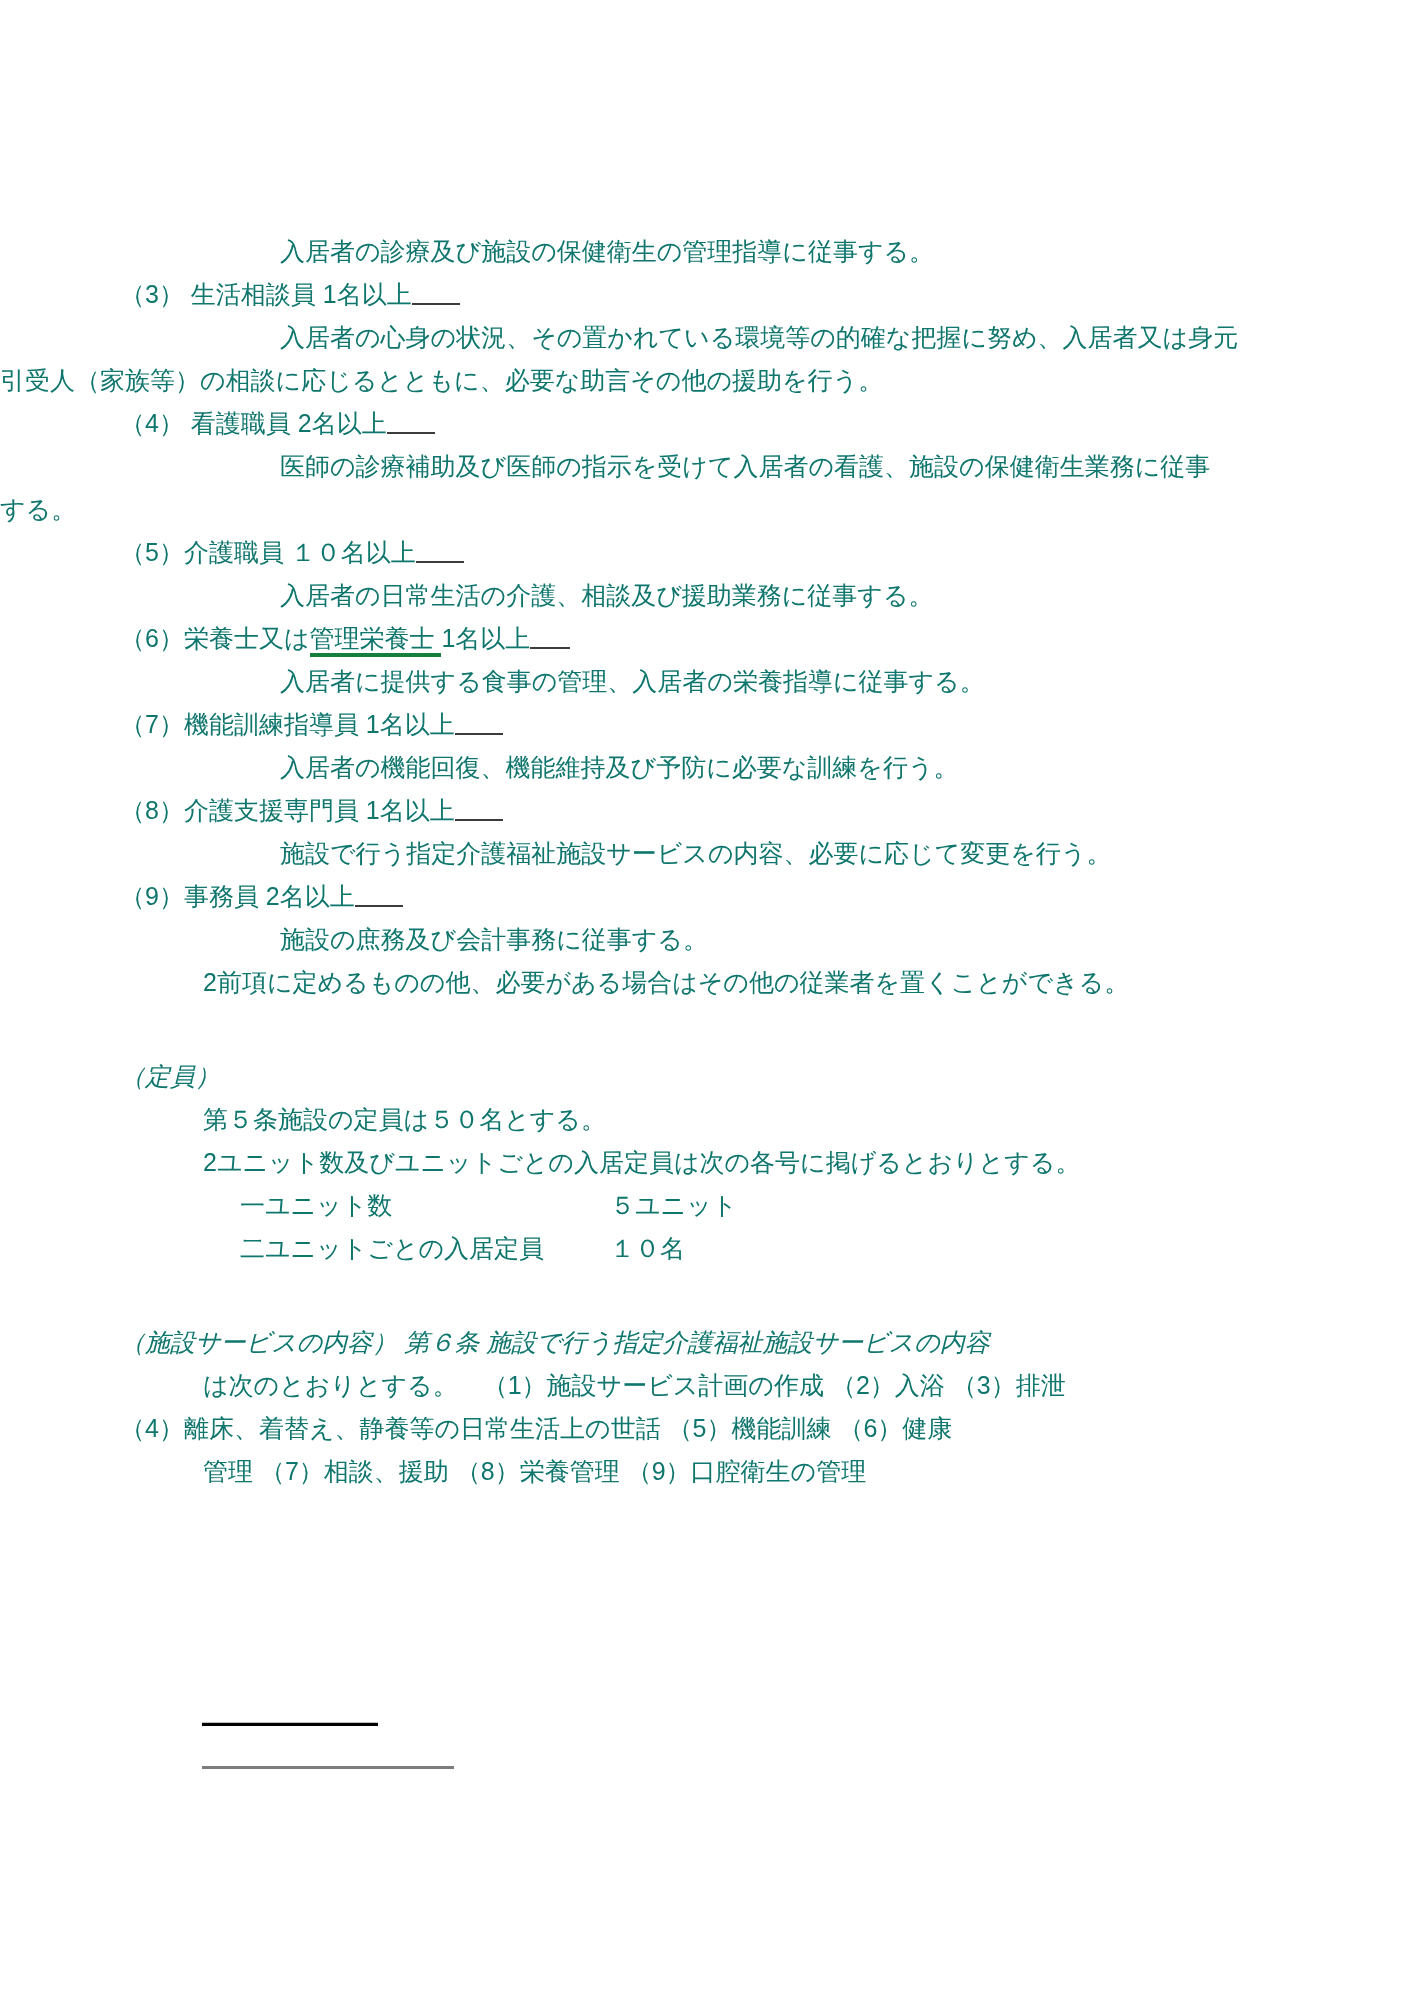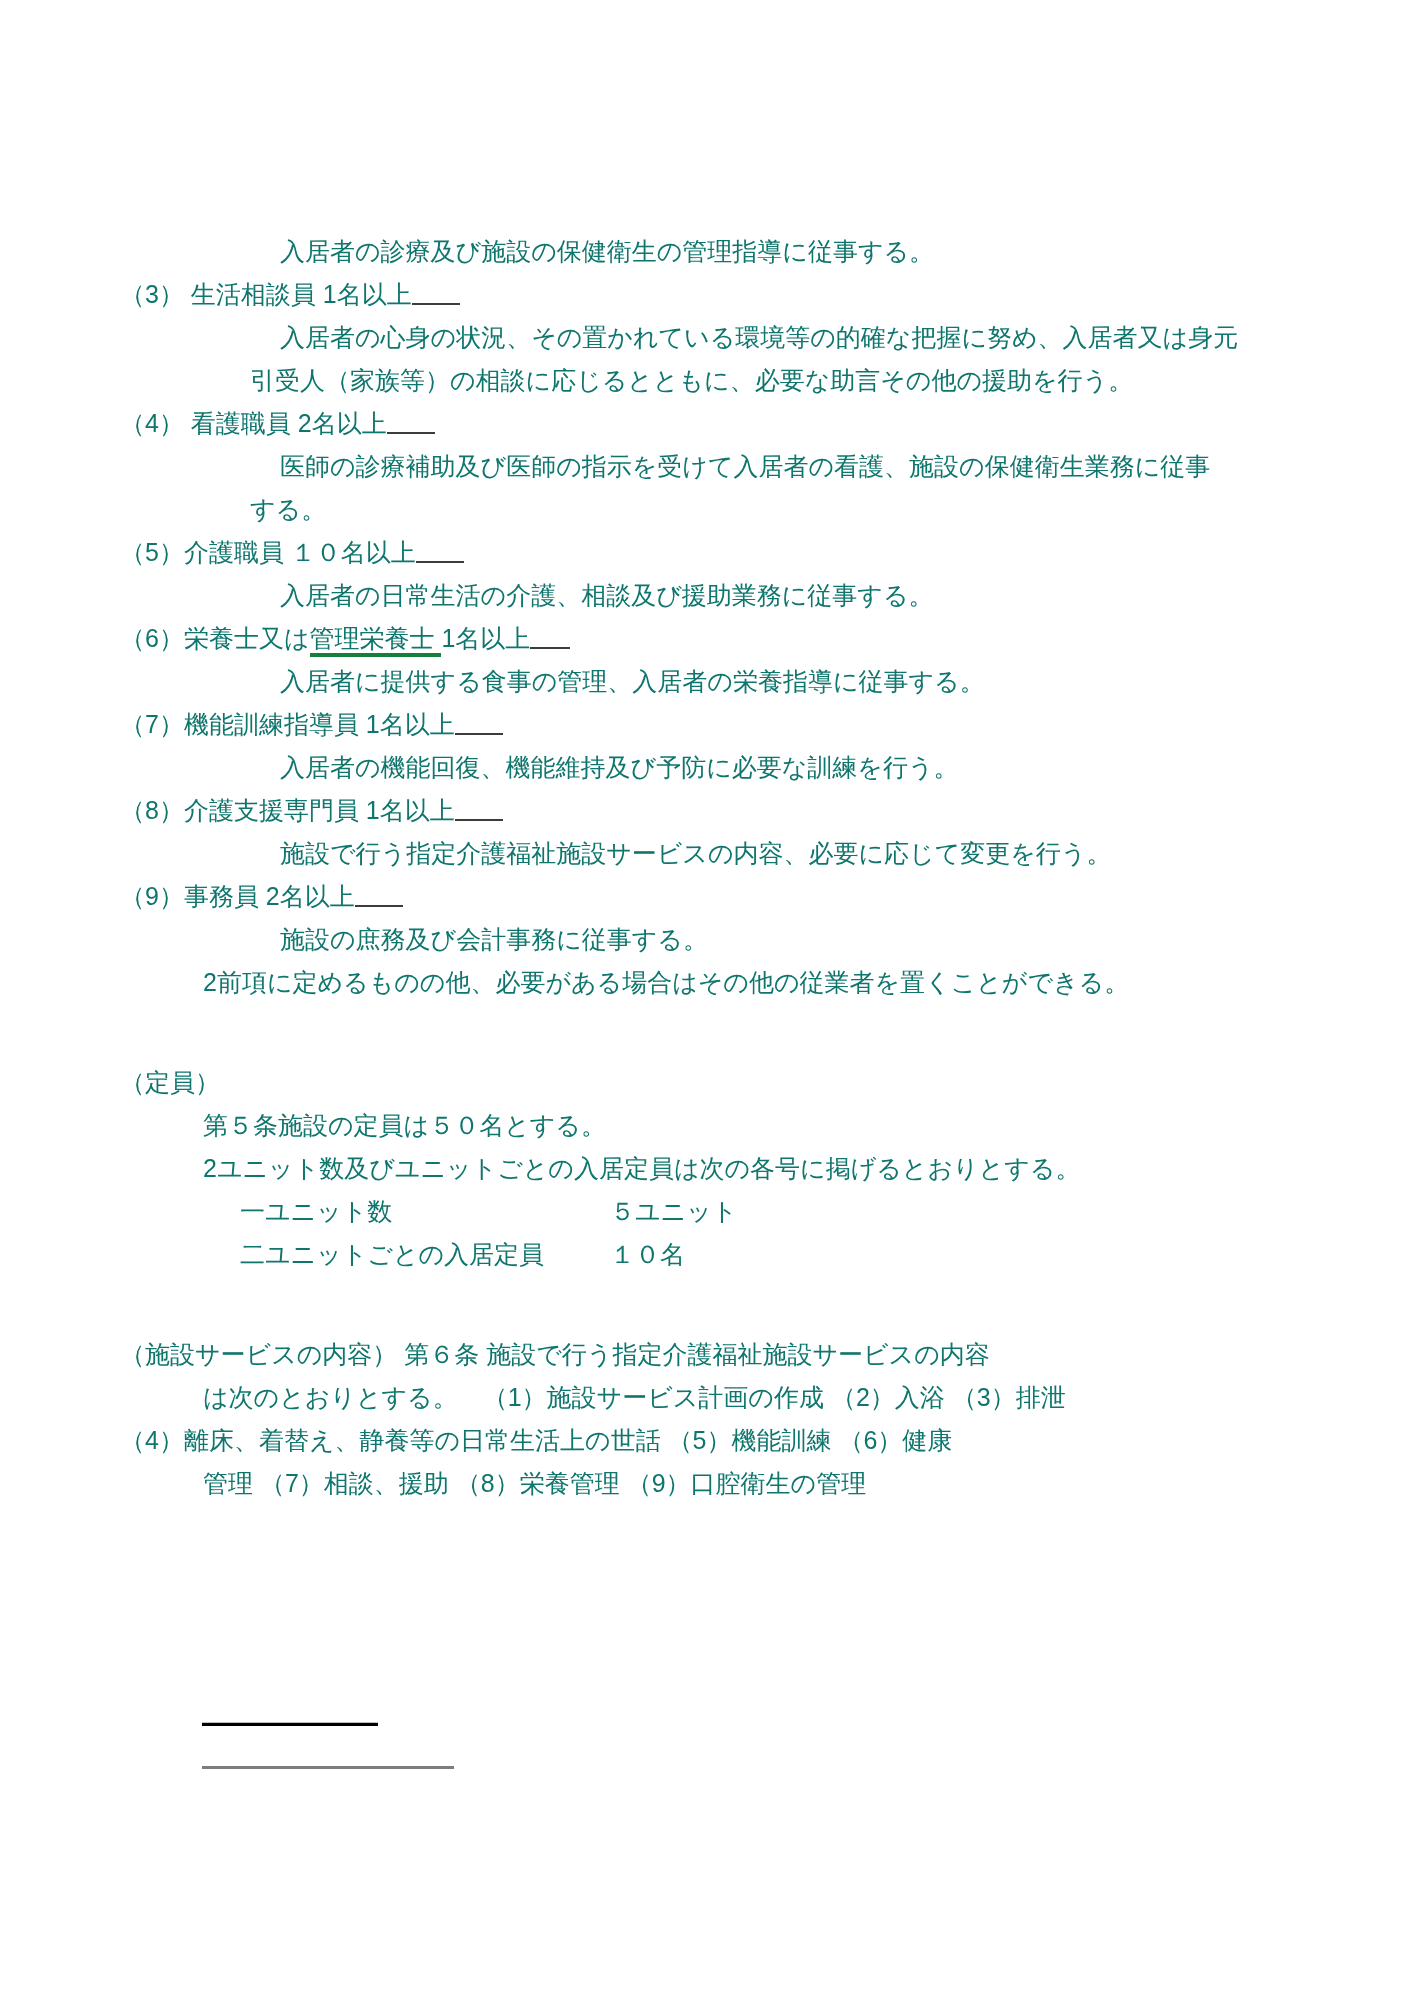--- a/index.html
+++ b/index.html
@@ -20,24 +20,24 @@
     left: 0;
     width: 100%;
   }
   .line {
     height: 43px;
     line-height: 43px;
     white-space: pre;
   }
   .ind-body  { padding-left: 203px; }
   .ind-item  { padding-left: 120px; }
-  .ind-cont  { padding-left: 250px; }
+  .ind-cont  { }
   .ind-desc  { padding-left: 280px; }
   .ind-label { padding-left: 240px; }
-  .gap { margin-top: 14px; }
+  .gap { margin-top: 8px; font-style: italic; }
   .col-label { display: inline-block; width: 370px; }
   .u { border-bottom: 4px solid #15803d; padding-bottom: 1px; }
   .bl {
     display: inline-block;
     height: 2px;
     background: #3c3c3c;
     vertical-align: baseline;
     transform: translateY(2px);
   }
   .rule { position: absolute; height: 3px; }

